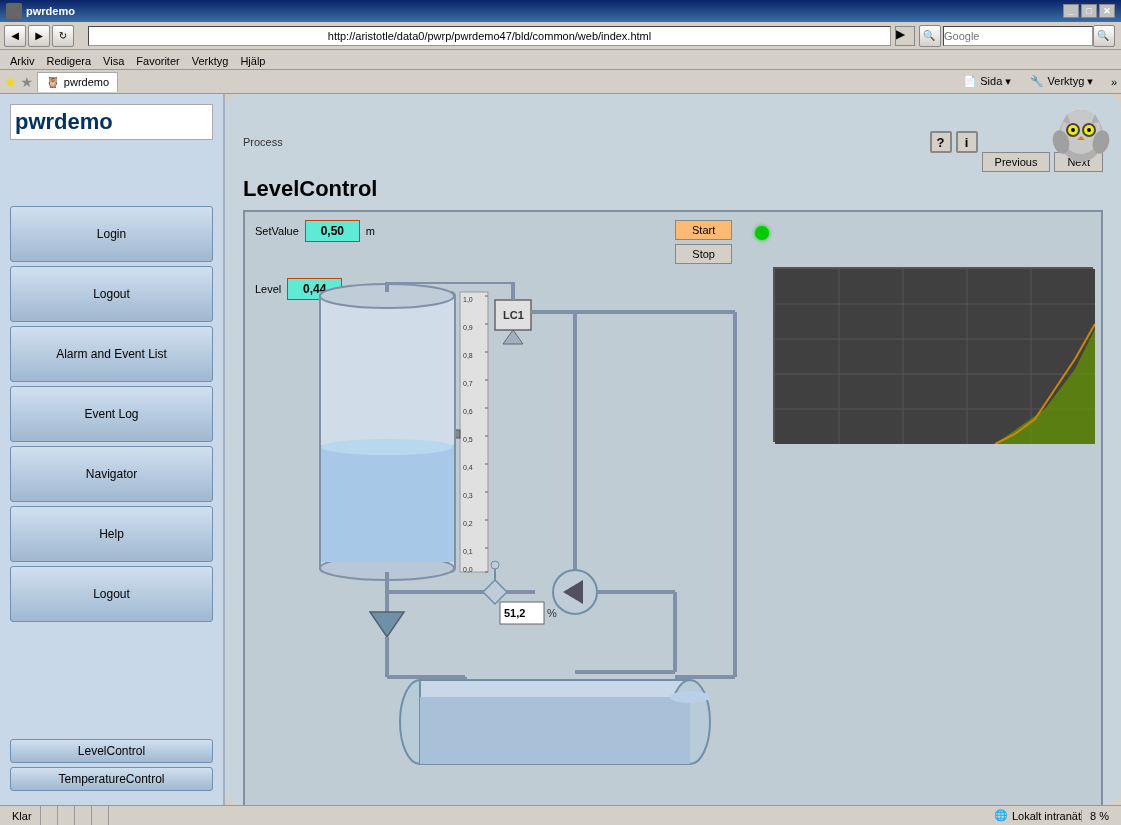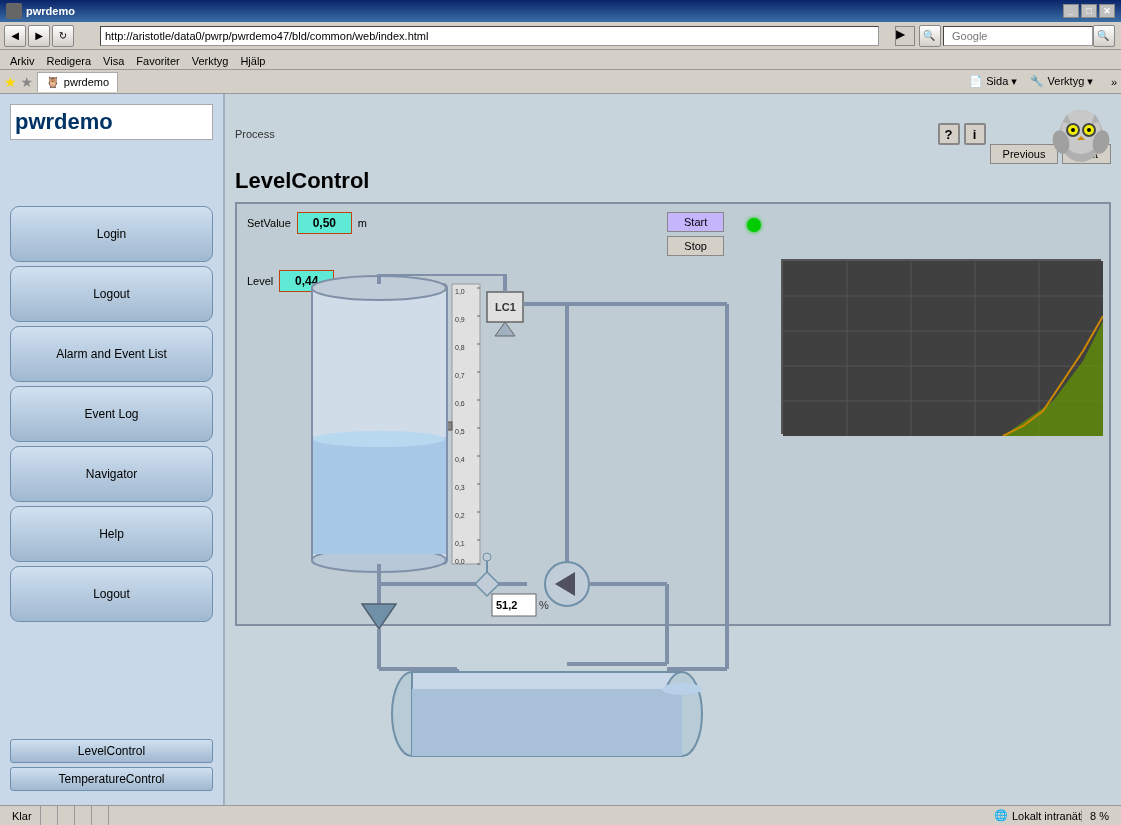--- a/index.html
+++ b/index.html
@@ -10,63 +10,63 @@
       background: linear-gradient(to bottom, #0a246a, #3a6ea5);
       height: 22px; display: flex; align-items: center; padding: 0 6px;
       color: white; font-size: 11px; font-weight: bold;
     }
     .title-bar-icon { width: 16px; height: 16px; margin-right: 4px; background: #666; border-radius: 2px; display: inline-block; }
     .title-bar-controls { margin-left: auto; display: flex; gap: 2px; }
     .title-bar-btn { width: 16px; height: 14px; background: #c0c0c0; border: 1px solid #888; font-size: 9px; display: flex; align-items: center; justify-content: center; cursor: pointer; }
 
     .toolbar { background: #d4d0c8; height: 28px; display: flex; align-items: center; padding: 2px 4px; border-bottom: 1px solid #999; }
     .nav-btn { width: 22px; height: 22px; background: linear-gradient(to bottom, #fff, #d4d0c8); border: 1px solid #888; border-radius: 2px; cursor: pointer; display: flex; align-items: center; justify-content: center; font-size: 10px; margin-right: 2px; }
-    .address-bar { flex: 1; height: 20px; border: 1px inset #999; background: white; padding: 0 4px; font-size: 11px; margin: 0 16px; }
+    .address-bar { flex: 1; height: 20px; border: 1px inset #999; background: white; padding: 0 4px; font-size: 11px; margin: 0 4px; text-align: center; }
     .go-btn { width: 20px; height: 20px; background: #d4d0c8; border: 1px solid #888; cursor: pointer; margin-right: 4px; }
-    .search-bar { width: 150px; height: 20px; border: 1px inset #999; background: white; padding: 0 8px; font-size: 11px; }
+    .search-bar { width: 150px; height: 20px; border: 1px inset #999; background: white; padding: 0 0; font-size: 11px; }
 
     .menu-bar { background: #d4d0c8; height: 20px; display: flex; align-items: flex-end; padding: 0 4px; border-bottom: 1px solid #999; }
     .menu-item { padding: 2px 6px; font-size: 11px; cursor: pointer; }
 
     .favorites-bar { background: #d4d0c8; height: 24px; display: flex; align-items: center; padding: 0 4px; border-bottom: 1px solid #999; }
     .fav-star { color: #FFD700; font-size: 14px; margin-right: 4px; cursor: pointer; }
     .fav-tab { background: white; border: 1px solid #aaa; border-bottom: none; padding: 2px 8px; font-size: 11px; height: 20px; display: flex; align-items: center; }
     .page-controls { margin-left: auto; display: flex; align-items: center; gap: 14px; font-size: 11px; }
 
     
     .main-container { display: flex; height: calc(825px - 22px - 28px - 20px - 24px - 20px); background: #d4d0c8; }
 
     
     .status-bar { height: 20px; background: #d4d0c8; border-top: 1px solid #999; display: flex; align-items: center; padding: 0 4px; font-size: 11px; }
     .status-segment { border-right: 1px solid #999; padding: 8px 8px; height: 100%; display: flex; align-items: center; }
 
     
     .sidebar { width: 225px; background: #c8d8e8; border-right: 2px solid #a0b0c0; display: flex; flex-direction: column; padding: 10px; }
     .sidebar-title { font-size: 22px; font-weight: bold; color: #003366; margin-bottom: 10px; padding: 4px; background: white; border: 1px solid #aaa; }
     .sidebar-spacer { flex: 1; }
-    .sidebar-btn { display: block; width: 100%; margin-bottom: 4px; padding: 20px 8px; background: linear-gradient(to bottom, #d0e0f0, #a0b8d0); border: 1px solid #7090b0; border-radius: 9px; text-align: center; cursor: pointer; font-size: 12px; color: #000; }
+    .sidebar-btn { display: block; width: 100%; margin-bottom: 4px; padding: 20px 8px; background: linear-gradient(to bottom, #d0e0f0, #a0b8d0); border: 1px solid #7090b0; border-radius: 3px; text-align: center; cursor: pointer; font-size: 12px; color: #000; }
     .sidebar-link { display: block; width: 100%; margin-bottom: 4px; padding: 4px 8px; background: linear-gradient(to bottom, #d0e0f0, #a0b8d0); border: 1px solid #7090b0; border-radius: 3px; text-align: center; cursor: pointer; font-size: 12px; color: #000; }
 
     
-    .content { flex: 1; background: #c8d4dc; padding: 10px; overflow: hidden; position: relative; }
+    .content { flex: 1; background: #c8d4dc; padding: 18px; overflow: hidden; position: relative; border-radius: 17px; }
     .process-header { display: flex; align-items: center; margin-bottom: 4px; }
     .process-label { font-size: 11px; color: #333; margin-right: 10px; }
     .header-btns { margin-left: auto; display: flex; gap: 4px; align-items: center; }
     .help-btn { width: 22px; height: 22px; background: #d4d0c8; border: 2px solid #888; border-radius: 2px; display: flex; align-items: center; justify-content: center; font-weight: bold; cursor: pointer; font-size: 13px; }
     .info-btn { width: 22px; height: 22px; background: #d4d0c8; border: 2px solid #888; border-radius: 2px; display: flex; align-items: center; justify-content: center; font-weight: bold; cursor: pointer; font-size: 13px; }
     .nav-page-btn { padding: 3px 12px; background: #d4d0c8; border: 1px solid #888; cursor: pointer; font-size: 11px; margin-top: 40px; }
     .page-title { font-size: 22px; font-weight: bold; color: #000; margin-bottom: 8px; }
     .owl-icon { width: 60px; height: 60px; position: absolute; top: 10px; right: 10px; }
 
     
     .diagram-area { background: #c0ccd4; border: 2px solid #8090a0; padding: 10px; position: relative; height: 590px; }
     .value-label { font-size: 11px; }
     .value-box { width: 55px; height: 22px; background: #5eead4; border: 1px solid #c2410c; display: flex; align-items: center; justify-content: center; font-size: 12px; font-weight: bold; }
     .unit-label { font-size: 11px; }
-    .start-btn { padding: 3px 16px; background: #c4b5fd; border: 1px solid #888; cursor: pointer; font-size: 11px; }
+    .start-btn { padding: 3px 16px; background: #fdba74; border: 1px solid #888; cursor: pointer; font-size: 11px; }
     .stop-btn { padding: 3px 16px; background: #d4d0c8; border: 1px solid #888; cursor: pointer; font-size: 11px; }
     .status-led { width: 14px; height: 14px; border-radius: 50%; background: #00cc00; position: absolute; top: 16px; right: 55px; box-shadow: 0 0 4px #00cc00; }
 
     
     .chart-area { position: absolute; top: 60px; right: 10px; width: 320px; height: 170px; background: #404040; border: 2px solid #555; }
   </style>
 </head>
 <body>
 
 <div class="title-bar">
@@ -102,21 +102,21 @@
 
 <div class="favorites-bar">
   <span class="fav-star">★</span>
   <span class="fav-star" style="color:#888">★</span>
   <div class="fav-tab">
     <span style="color:#e88; margin-right:4px">🦉</span>
     <span>pwrdemo</span>
   </div>
   <div class="page-controls">
     <span style="cursor:pointer">📄 Sida ▾</span>
-    <span style="cursor:pointer; ">🔧 Verktyg ▾</span>
+    <span style="cursor:pointer; margin-left:6px">🔧 Verktyg ▾</span>
     <span style="margin-left:4px; cursor:pointer">»</span>
   </div>
 </div>
 
 <div class="main-container">
 
   <div class="sidebar">
     <div class="sidebar-title">pwrdemo</div>
     <div class="sidebar-spacer"></div>
     <button class="sidebar-btn">Login</button>
@@ -160,21 +160,21 @@
         <polygon points="16,10 20,20 12,18" fill="#b0b0b0"></polygon>
         <polygon points="44,10 40,20 48,18" fill="#b0b0b0"></polygon>
 
         <ellipse cx="10" cy="38" rx="8" ry="12" fill="#a0a0a0" transform="rotate(-15,10,38)"></ellipse>
         <ellipse cx="50" cy="38" rx="8" ry="12" fill="#a0a0a0" transform="rotate(15,50,38)"></ellipse>
       </svg>
     </div>
 
     <div class="page-title">LevelControl</div>
 
-    <div class="diagram-area" style="position:relative; width:100%; height:424px;">
+    <div class="diagram-area" style="position:relative; width:100%; height:616px;">
 
       <div style="position:absolute; top:8px; left:10px; display:flex; align-items:center; gap:6px;">
         <span class="value-label">SetValue</span>
         <div class="value-box">0,50</div>
         <span class="unit-label">m</span>
       </div>
 
       <div style="position:absolute; top:38px; left:10px; display:flex; align-items:center; gap:6px;margin-top:28px;">
         <span class="value-label">Level</span>
         <div class="value-box">0,44</div>

